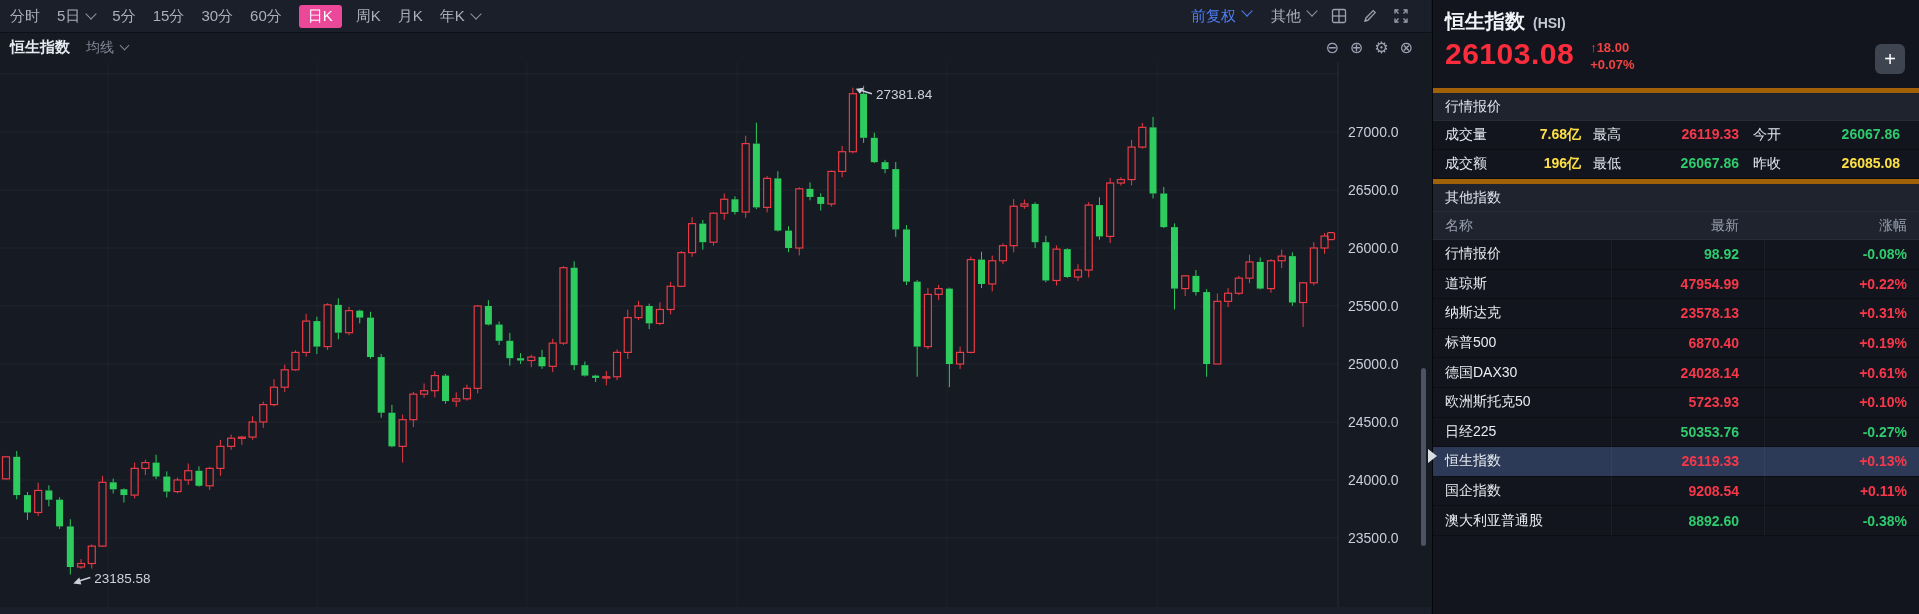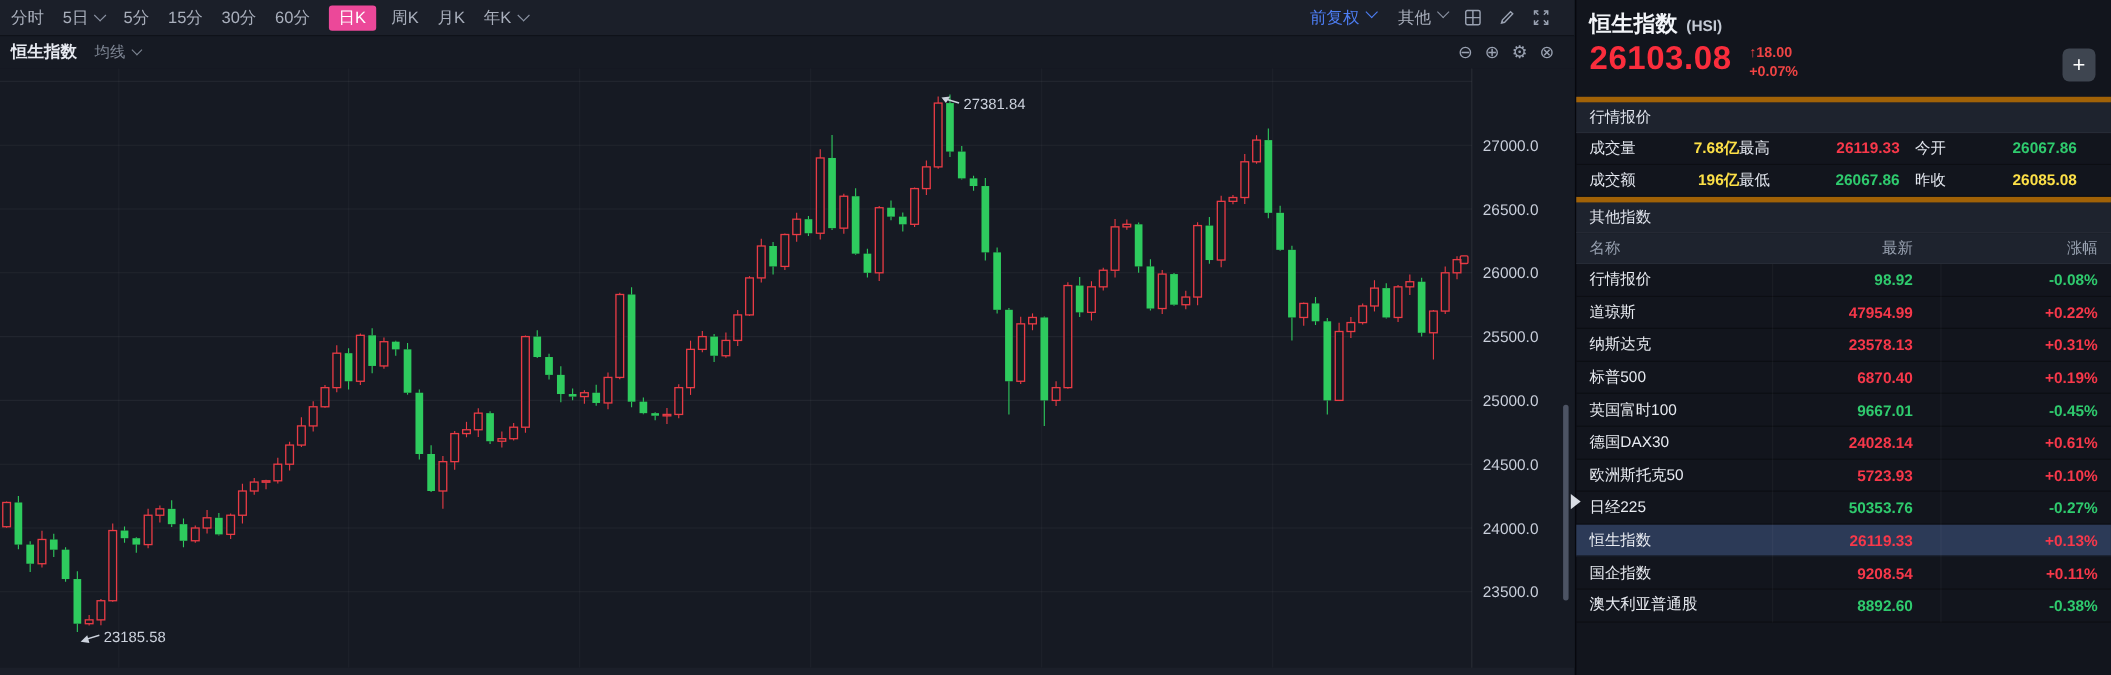--- a/index.html
+++ b/index.html
@@ -40,21 +40,21 @@
   #p-price-row{display:flex;align-items:flex-start;padding:2px 12px 0;}
   #p-price{font-size:30px;font-weight:bold;color:#fb2d3c;letter-spacing:0.5px;}
   #p-change{margin-left:16px;margin-top:2px;font-size:13px;font-weight:bold;color:#ef4444;line-height:17px;}
   #p-add-btn{position:absolute;right:14px;top:44px;width:30px;height:30px;background:#3e4550;border-radius:6px;
              color:#fff;font-size:20px;display:flex;align-items:center;justify-content:center;cursor:pointer;}
   .section-bar{height:27px;line-height:27px;background:#1e232e;border-top:5px solid #a16207;border-bottom:1px solid #262b36;
                padding-left:12px;font-size:14px;color:#dfe3ec;}
   .quote-row{display:flex;height:28px;align-items:center;border-bottom:1px solid #0c0e13;font-size:14px;}
   .qg{display:flex;justify-content:space-between;align-items:flex-start;}
   .qg1{width:136px;margin-left:12px;}
-  .qg2{width:146px;margin-left:0;gap:48px;}
+  .qg2{width:146px;margin-left:12px;gap:48px;}
   .qg3{width:147px;margin-left:14px;margin-right:12px;}
   .q-label{color:#e2e6ee;}
   .q-value{font-weight:bold;color:#eef1f6;}
   #table-header{display:flex;height:27px;align-items:center;background:#1e232e;border-bottom:1px solid #262b36;
                 font-size:14px;color:#97a0af;}
   .t-name{width:178px;padding-left:12px;box-sizing:border-box;white-space:nowrap;overflow:hidden;}
   .t-last{width:128px;text-align:right;}
   .t-pct{flex:1;text-align:right;padding-right:12px;}
   #table-body{position:relative;}
   .t-row{display:flex;height:28.6px;align-items:center;font-size:14px;border-bottom:1px solid #0c0e13;cursor:pointer;}
@@ -642,25 +642,20 @@
           <span class="t-name">纳斯达克</span>
           <span class="t-last up">23578.13</span>
           <span class="t-pct up">+0.31%</span>
         </div>
         <div class="t-row">
           <span class="t-name">标普500</span>
           <span class="t-last up">6870.40</span>
           <span class="t-pct up">+0.19%</span>
         </div>
         <div class="t-row">
-          <span class="t-name">英国富时100</span>
-          <span class="t-last down">9667.01</span>
-          <span class="t-pct down">-0.45%</span>
-        </div>
-        <div class="t-row">
           <span class="t-name">德国DAX30</span>
           <span class="t-last up">24028.14</span>
           <span class="t-pct up">+0.61%</span>
         </div>
         <div class="t-row">
           <span class="t-name">欧洲斯托克50</span>
           <span class="t-last up">5723.93</span>
           <span class="t-pct up">+0.10%</span>
         </div>
         <div class="t-row">

